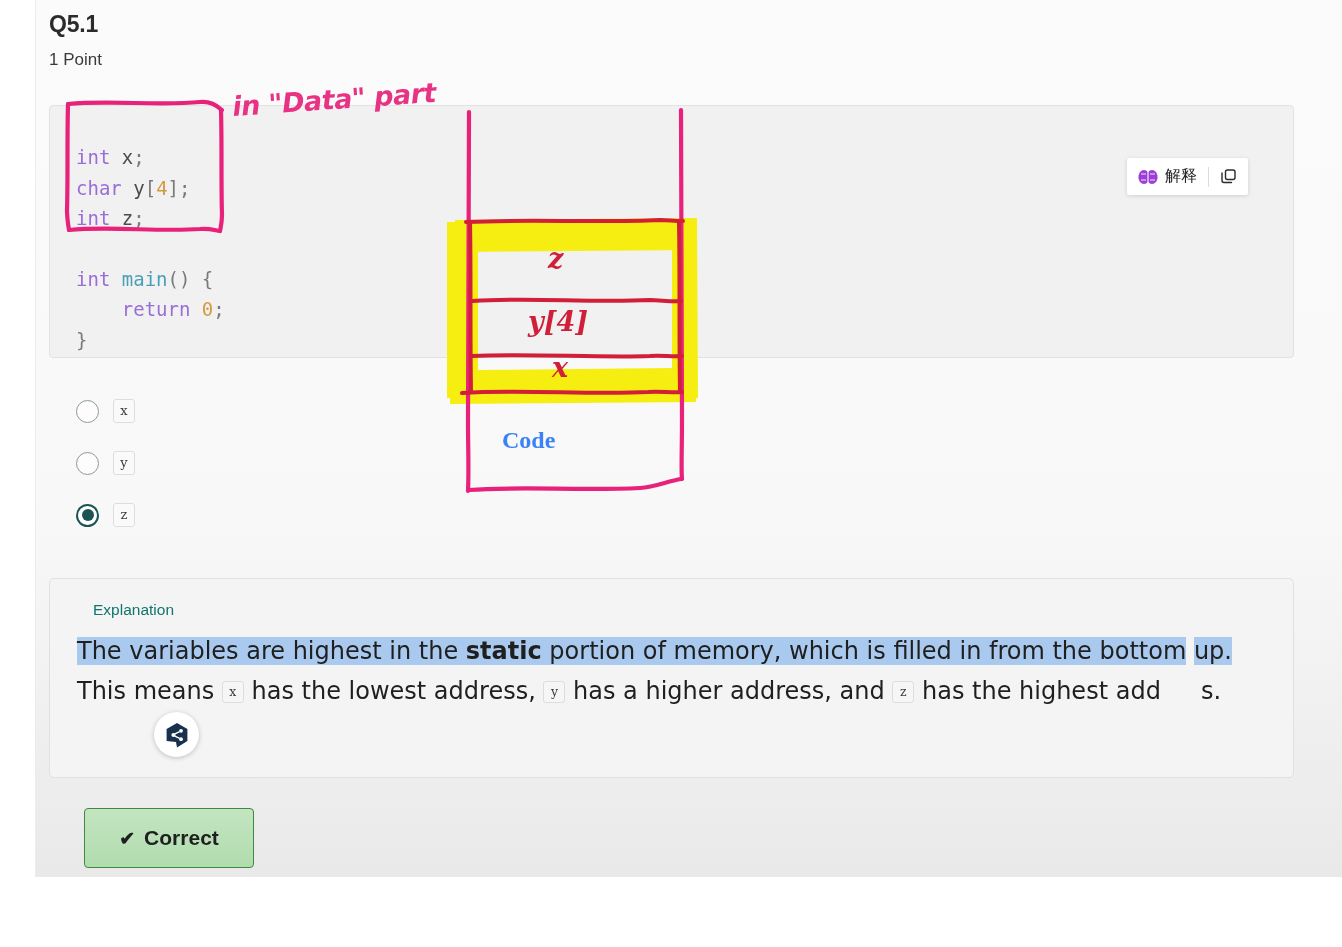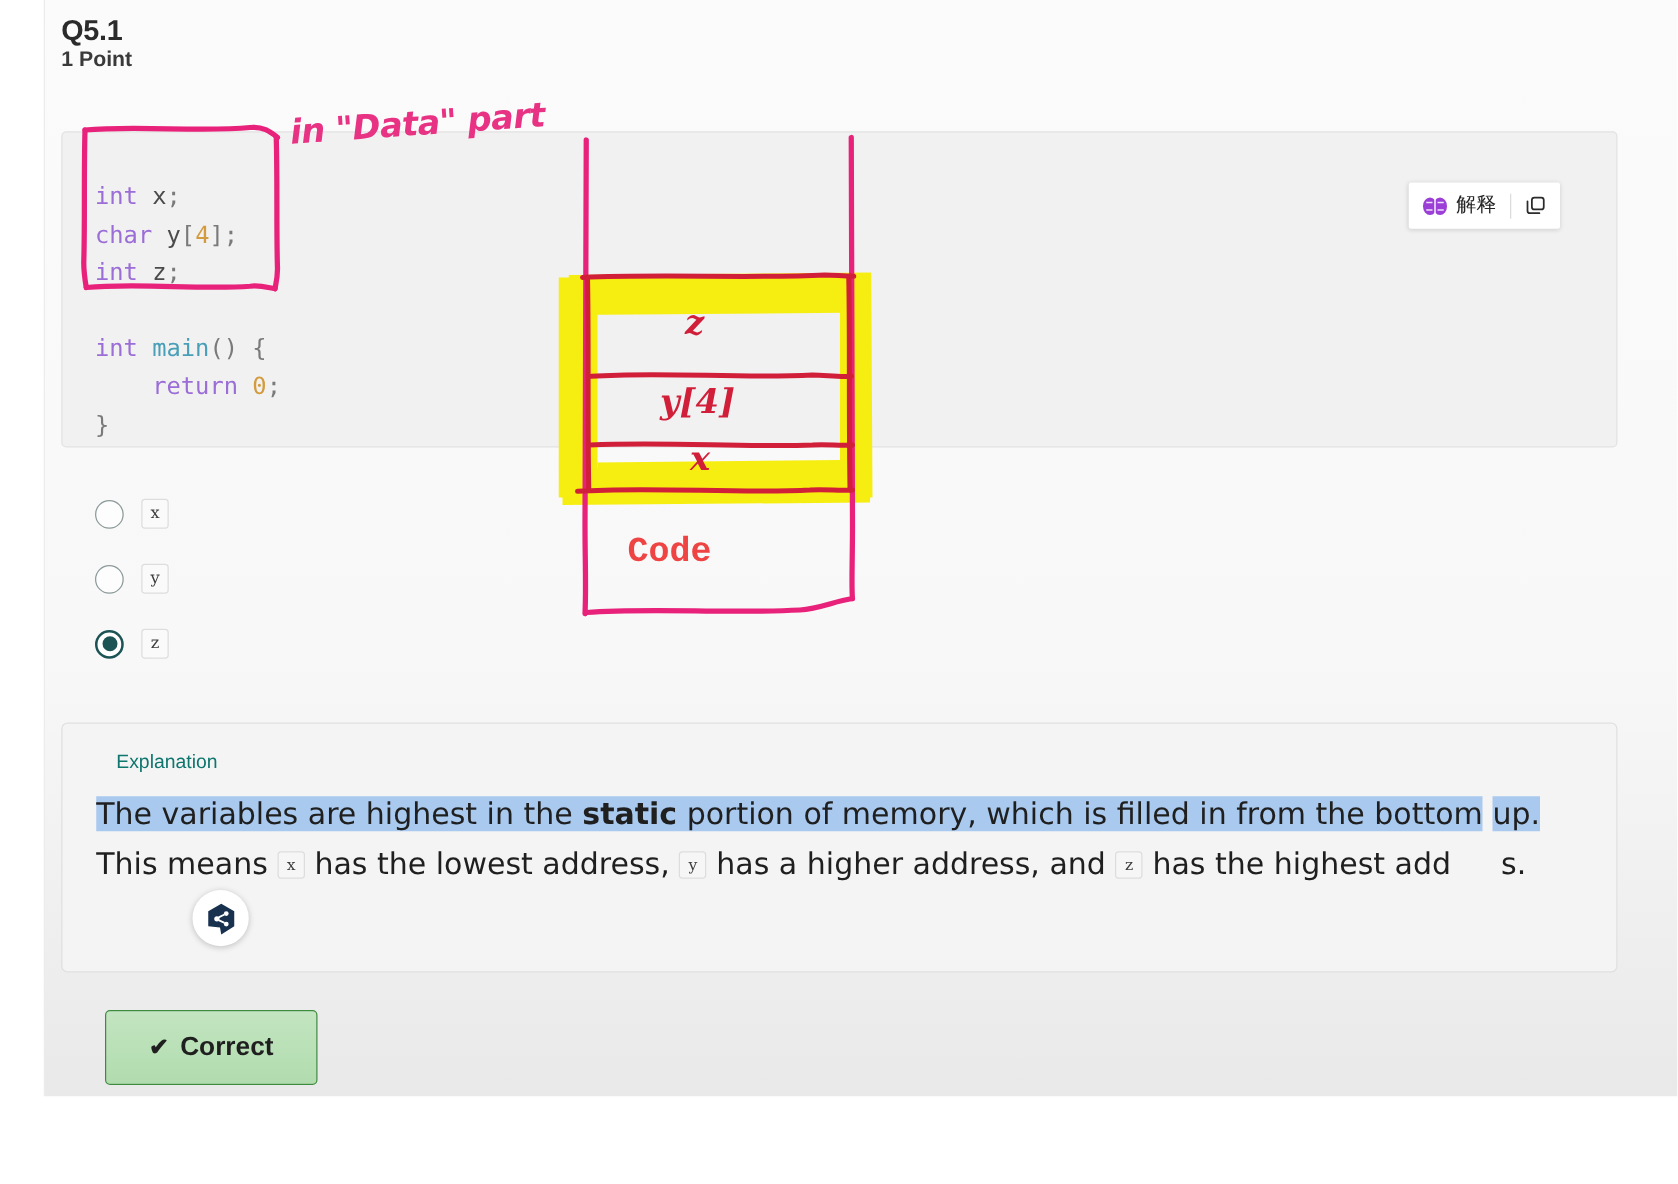--- a/index.html
+++ b/index.html
@@ -32,23 +32,23 @@
   .q-title {
     position: absolute;
     left: 13px; top: 11px;
     font-size: 23px;
     font-weight: bold;
     color: #2b2b2b;
     letter-spacing: -0.2px;
   }
   .q-points {
     position: absolute;
-    left: 13px; top: 38px;
+    left: 13px; top: 50px;
     font-size: 17px;
-    font-weight: bold;
+    font-weight: normal;
     color: #3a3a3a;
   }
 
   
   .code-card {
     position: absolute;
     left: 13px; top: 105px;
     width: 1245px;
     height: 253px;
     background: #f1f1f1;
@@ -67,21 +67,21 @@
   .tok-kw   { color: #9a6dd7; }
   .tok-fn   { color: #4a9fb8; }
   .tok-num  { color: #d39b3e; }
   .tok-pun  { color: #7a7a7a; }
   .tok-id   { color: #4b4b4b; }
   .code-gap { display: block; height: 30px; }
 
   
   .ai-pill {
     position: absolute;
-    right: 45px; top: 40px;
+    right: 45px; top: 52px;
     height: 37px;
     display: flex;
     align-items: center;
     background: #ffffff;
     border-radius: 2px;
     box-shadow: 0 1px 4px rgba(0,0,0,0.14);
     padding: 0 11px;
   }
   .ai-pill .brain {
     width: 20px; height: 16px;
@@ -229,23 +229,23 @@
   }
   .ink-lbl {
     position: absolute;
     font-family: "DejaVu Serif", serif;
     font-style: italic;
     font-weight: bold;
     color: #d11f3a;
     font-size: 27px;
   }
   .ink-lbl.code-lbl {
-    color: #ef4444;
-    font-family: Liberation Mono, monospace;
-    font-size: 28px;
+    color: #3b82f6;
+    font-family: Liberation Serif, serif;
+    font-size: 24px;
     font-style: normal;
   }
 </style>
 </head>
 <body>
 
 <div id="page">
 
   <div class="panel">
 

